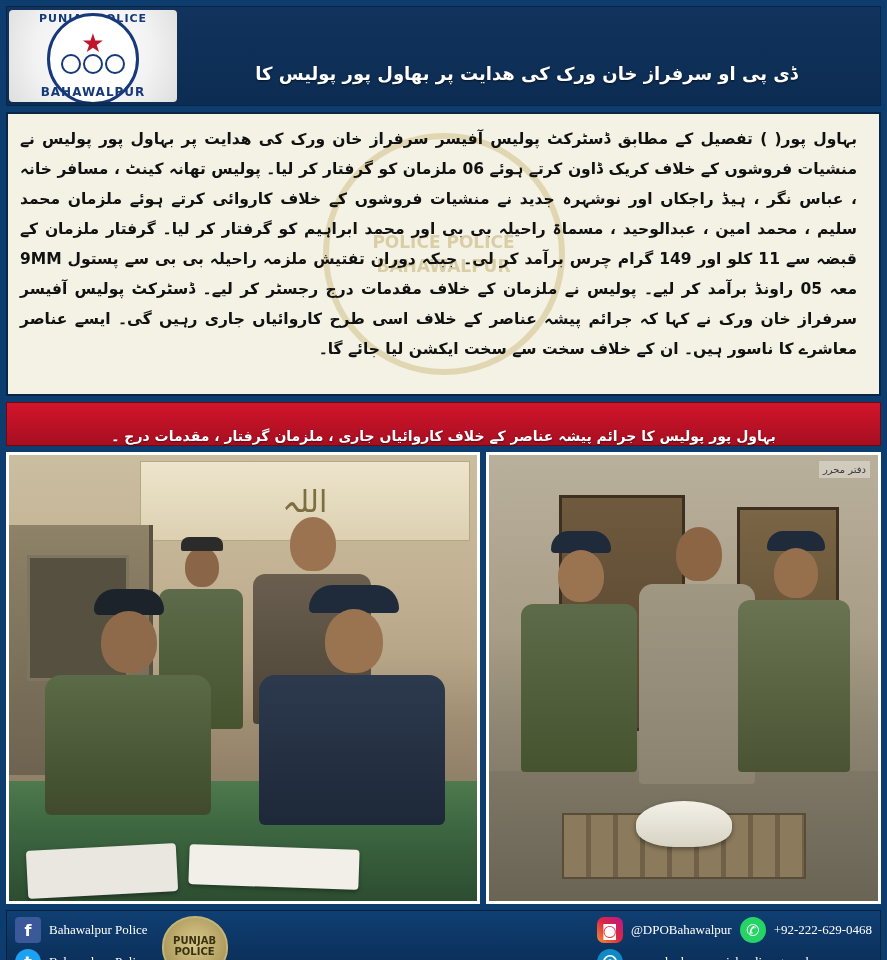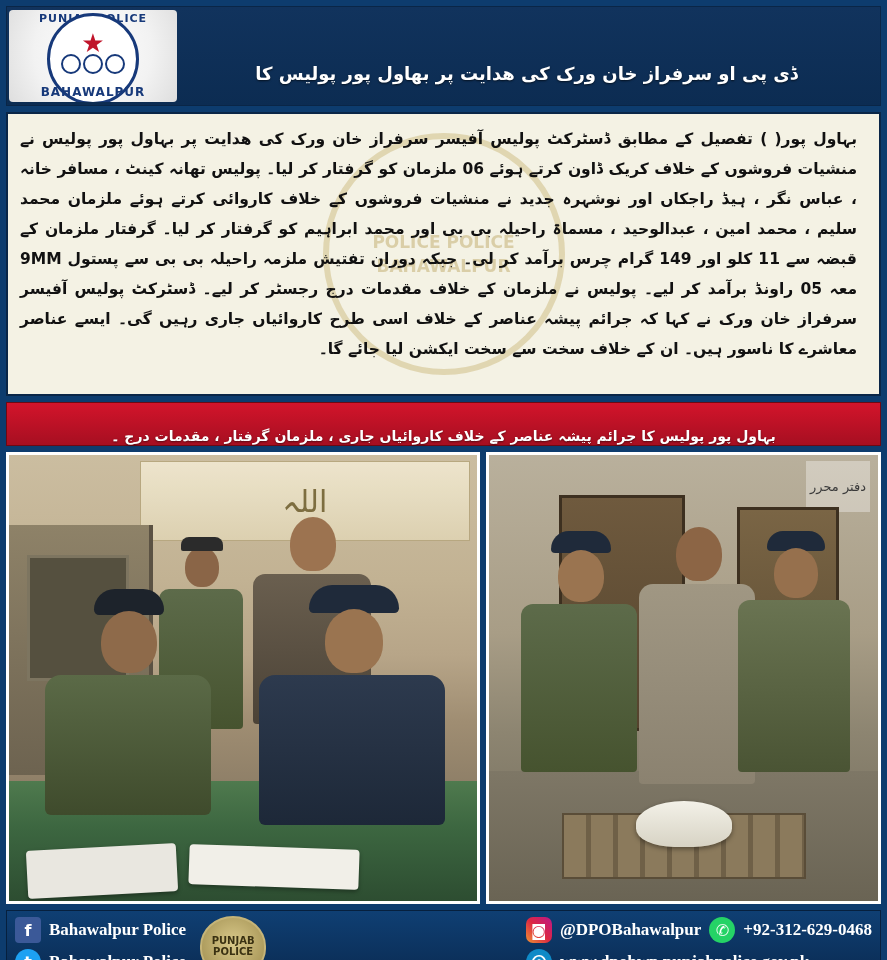--- a/index.html
+++ b/index.html
@@ -197,22 +197,22 @@
   .p1 .cop-b .cap{width:90px;height:28px;background:#1f2a3a;border-radius:30px 30px 6px 6px;margin:0 auto;}
   .p1 .cop-b .head{width:58px;height:64px;border-radius:50% 50% 45% 45%;background:#9a7450;margin:-4px auto 0;}
   .p1 .cop-b .body{width:186px;height:150px;background:linear-gradient(180deg,#2d3a4e,#1d2838);border-radius:16px 16px 6px 6px;margin-top:2px;}
   
   .p2{
     width:100%;height:100%;
     background:linear-gradient(180deg,#b9b09c 0%,#a89d86 40%,#8d8571 62%,#6d6758 100%);
     position:relative;
   }
   .p2 .wallsign{
-    position:absolute;right:8px;top:6px;font-size:13px;color:#3a3a3a;direction:rtl;
-    background:rgba(255,255,255,.35);padding:18px 4px;
+    position:absolute;right:8px;top:6px;font-size:10px;color:#3a3a3a;direction:rtl;
+    background:rgba(255,255,255,.35);padding:3px 4px;
   }
   .p2 .door{
     position:absolute;left:18%;top:40px;width:120px;height:230px;
     background:linear-gradient(180deg,#6f5a3e,#54432d);border:3px solid #3d3020;
   }
   .p2 .door2{
     position:absolute;right:10%;top:52px;width:96px;height:210px;
     background:linear-gradient(180deg,#7a6545,#5a4a31);border:3px solid #3d3020;
   }
   .p2 .ground{
@@ -254,21 +254,21 @@
     height:72px;
     background:linear-gradient(180deg,#0f3f73 0%,#0a2a50 100%);
     border:1px solid #06203e;
     display:flex;align-items:center;
     padding:0 8px;
     box-sizing:border-box;
     position:relative;
   }
   .f-col{display:flex;flex-direction:column;justify-content:center;gap:6px;}
   .f-row{display:flex;align-items:center;gap:8px;}
-  .f-row .txt{color:#fff;font-size:17px;font-weight:bold;font-family:"Liberation Serif",serif;}
+  .f-row .txt{color:#fff;font-size:13px;font-weight:normal;font-family:"Liberation Serif",serif;}
   .badge{
     width:26px;height:26px;border-radius:4px;
     display:flex;align-items:center;justify-content:center;
     color:#fff;font-size:16px;font-weight:bold;flex:0 0 26px;
   }
   .fb{background:#3b5998;}
   .tw{background:#1da1f2;border-radius:50%;}
   .ig{background:linear-gradient(45deg,#f09433,#dc2743 50%,#bc1888 100%);border-radius:7px;}
   .wa{background:#25d366;border-radius:50%;}
   .web{background:#0f8ac7;border-radius:50%;}
@@ -384,21 +384,21 @@
 
     <div class="crest">
       <span>PUNJAB POLICE</span>
     </div>
 
     <div class="f-right">
       <div class="f-row">
         <span class="badge ig">◙</span>
         <span class="txt">@DPOBahawalpur</span>
         <span class="badge wa">✆</span>
-        <span class="txt">+92-312-629-0468</span>
+        <span class="txt">+92-222-629-0468</span>
       </div>
       <div class="f-row">
         <span class="badge web">⦿</span>
         <span class="txt">www.dpobwp.punjabpolice.gov.pk</span>
       </div>
     </div>
   </div>
 
 </div>
 

